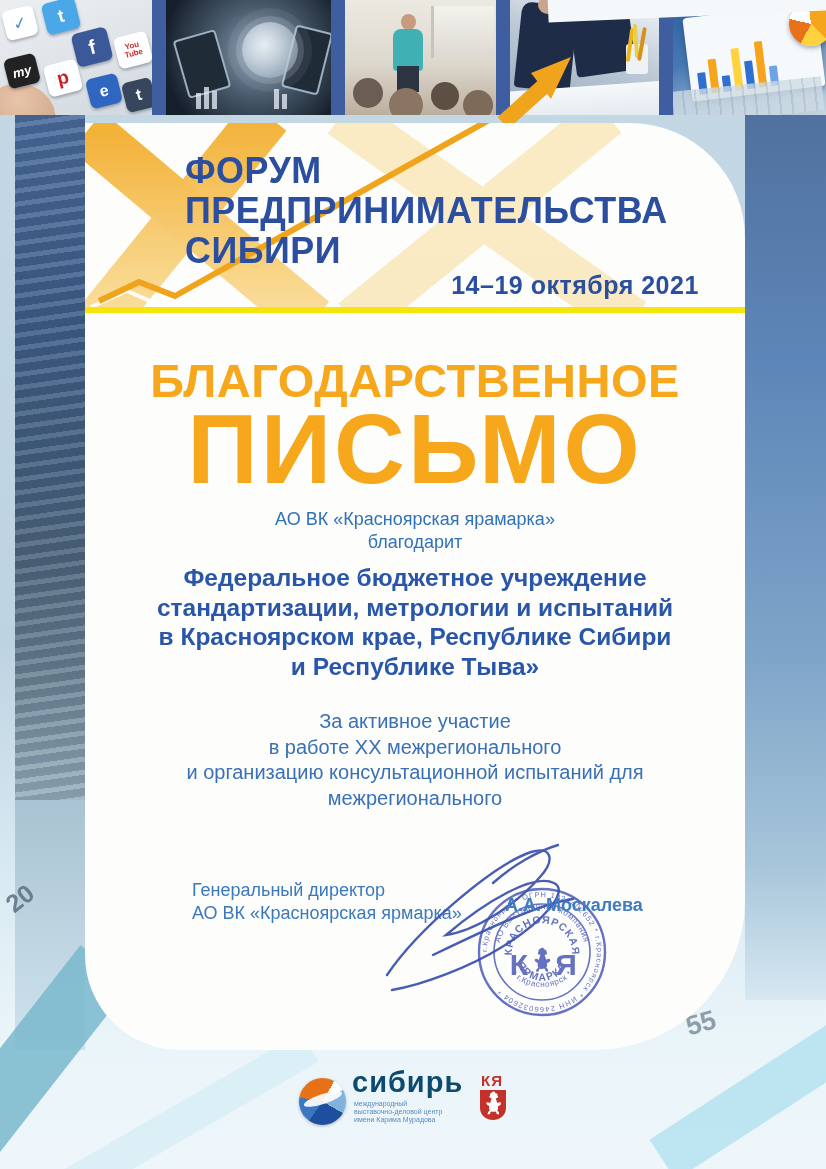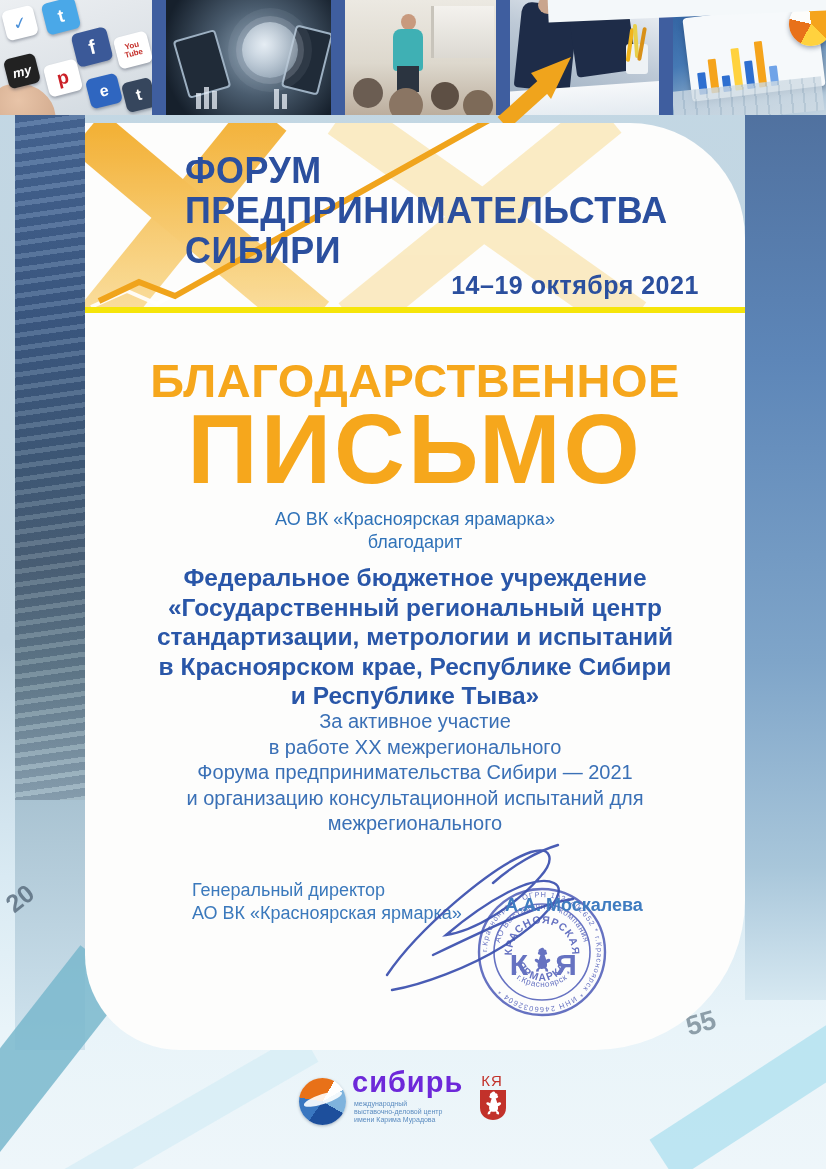--- a/index.html
+++ b/index.html
@@ -93,23 +93,23 @@
   #reason{top:586px;font-size:20px;line-height:25.5px;color:#3a70b6;}
   #sig-pos{left:107px;top:756px;font-size:18px;line-height:23px;color:#3b79bc;}
   #sig-name{left:420px;top:772px;font-size:18px;font-weight:bold;color:#3f7cc0;z-index:9;}
   #signature-svg{left:288px;top:720px;z-index:8;}
   #stamp-svg{left:382px;top:754px;z-index:7;opacity:.92;}
   
   #sibir-globe{left:299px;top:1078px;width:47px;height:47px;border-radius:50%;z-index:3;
     background:conic-gradient(from -40deg,#e87118 0 70deg,#ffffff 70deg 100deg,#7fb3dd 100deg 160deg,#1d4f9c 160deg 255deg,#3a77c0 255deg 320deg,#e87118 320deg 360deg);
     box-shadow:0 1px 3px rgba(40,60,90,.35);}
   #sibir-swoosh{left:303px;top:1094px;width:40px;height:10px;background:#fff;border-radius:50%;transform:rotate(-18deg);z-index:3;opacity:.9;}
-  #sibir-name{left:352px;top:1066px;font-size:29px;font-weight:bold;color:#6d28d9;z-index:3;letter-spacing:1px;}
+  #sibir-name{left:352px;top:1066px;font-size:29px;font-weight:bold;color:#0c4a6e;z-index:3;letter-spacing:1px;}
   #sibir-sub{left:354px;top:1100px;font-size:7px;line-height:8px;color:#5b8cc0;z-index:3;}
-  #kya-label{left:472px;top:1072px;width:40px;text-align:center;font-size:15px;font-weight:normal;color:#c2312a;letter-spacing:1px;z-index:3;}
+  #kya-label{left:472px;top:1072px;width:40px;text-align:center;font-size:15px;font-weight:bold;color:#c2312a;letter-spacing:1px;z-index:3;}
   #kya-shield{left:479px;top:1089px;z-index:3;}
 </style>
 </head>
 <body>
 
 <div class="abs" id="bg-base"></div>
 <div class="abs" id="bg-left-col"></div>
 <div class="abs" id="bg-left-lower"></div>
 <div class="abs" id="bg-right-col"></div>
 <div class="abs stripe" id="stripe-a"></div>
@@ -221,30 +221,28 @@
   <div class="abs center" id="title-1">БЛАГОДАРСТВЕННОЕ</div>
   <div class="abs center" id="title-2">ПИСЬМО</div>
 
   <div class="abs center" id="issuer">
     <div>АО ВК «Красноярская ярамарка»</div>
     <div>благодарит</div>
   </div>
 
   <div class="abs center" id="recipient">
     <div>Федеральное бюджетное учреждение</div>
-    <div>«Государственный региональный центр</div>
     <div>стандартизации, метрологии и испытаний</div>
     <div>в Красноярском крае, Республике Сибири</div>
     <div>и Республике Тыва»</div>
   </div>
 
   <div class="abs center" id="reason">
     <div>За активное участие</div>
     <div>в работе XX межрегионального</div>
-    <div>Форума предпринимательства Сибири — 2021</div>
     <div>и организацию консультационной испытаний для</div>
     <div>межрегионального</div>
   </div>
 
   <div class="abs" id="sig-pos">
     <div>Генеральный директор</div>
     <div>АО ВК «Красноярская ярмарка»</div>
   </div>
 
   <svg class="abs" id="signature-svg" width="215" height="165" viewBox="0 0 215 165">

